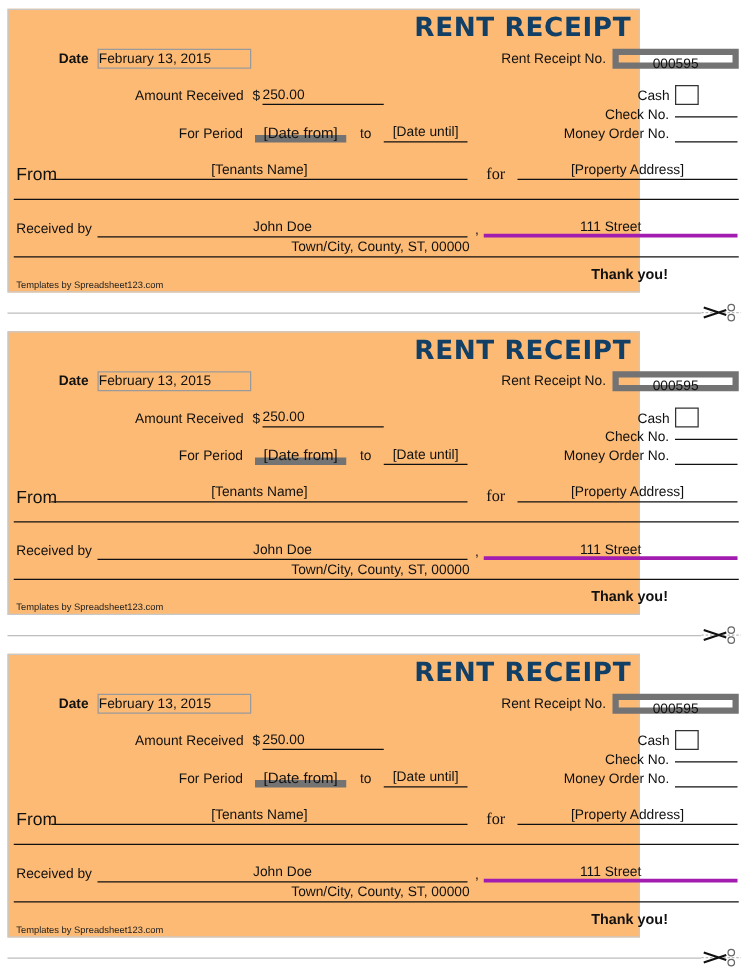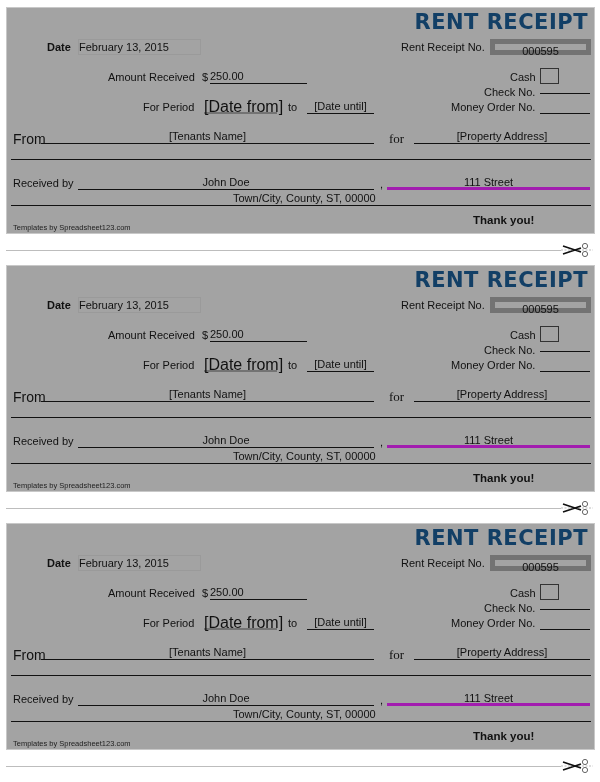--- a/index.html
+++ b/index.html
@@ -1,25 +1,25 @@
 <!DOCTYPE html>
 <html><head>
 <meta charset="utf-8">
 <style>
   * { box-sizing: border-box; margin: 0; padding: 0; }
   html, body { width: 600px; height: 782px; background: #ffffff; overflow: hidden; }
   body { position: relative; font-family: "Liberation Sans", sans-serif; color: #111; font-size: 11px; }
 
   .receipt {
-    position: absolute; left: 6px; width: 589px; height: 227px;
+    position: absolute; left: 6px; width: 506px; height: 227px;
     border-top: 1px solid #c8c8c8;
     border-left: 1px solid #c8c8c8;
     border-right: 1px solid #c8c8c8;
     border-bottom: 1px solid #c8c8c8;
-    background: #a3a3a3;
+    background: #fdba74;
   }
 
   .abs { position: absolute; white-space: nowrap; }
 
   .title {
     right: 6px; top: 2px; font-family: "DejaVu Sans", sans-serif; font-weight: bold;
     font-size: 21px; letter-spacing: 0.5px; color: #123f66;
   }
   .lbl-date { left: 40px; top: 33px; font-weight: bold; font-size: 11px; }
   .box-date {
@@ -39,22 +39,22 @@
     text-align: left; font-size: 11px; line-height: 15px;
   }
 
   .lbl-cash { left: 503px; top: 63px; font-size: 11px; }
   .cash-box { left: 533px; top: 60px; width: 19px; height: 16px; border: 1px solid #333; }
   .lbl-check { left: 477px; top: 78px; font-size: 11px; }
   .check-line { left: 533px; top: 85px; width: 50px; height: 1px; background: #111; }
 
   .lbl-period { left: 136px; top: 93px; font-size: 11px; }
   .from-field {
-    left: 197px; top: 91px; width: 73px; height: 15px; border-bottom: 2px solid #737373;
-    font-size: 16px; line-height: 15px;
+    left: 197px; top: 91px; width: 73px; height: 15px; border-bottom: 6px solid #737373;
+    text-align: center; font-size: 12px; line-height: 15px;
   }
   .lbl-to { left: 281px; top: 93px; font-size: 11px; }
   .until-field {
     left: 300px; top: 91px; width: 67px; height: 15px; border-bottom: 1px solid #111;
     text-align: center; font-size: 11px; line-height: 15px;
   }
   .lbl-mo { left: 444px; top: 93px; font-size: 11px; }
   .mo-line { left: 533px; top: 105px; width: 50px; height: 1px; background: #111; }
 
   .lbl-from { left: 6px; top: 123px; font-size: 14px; }

